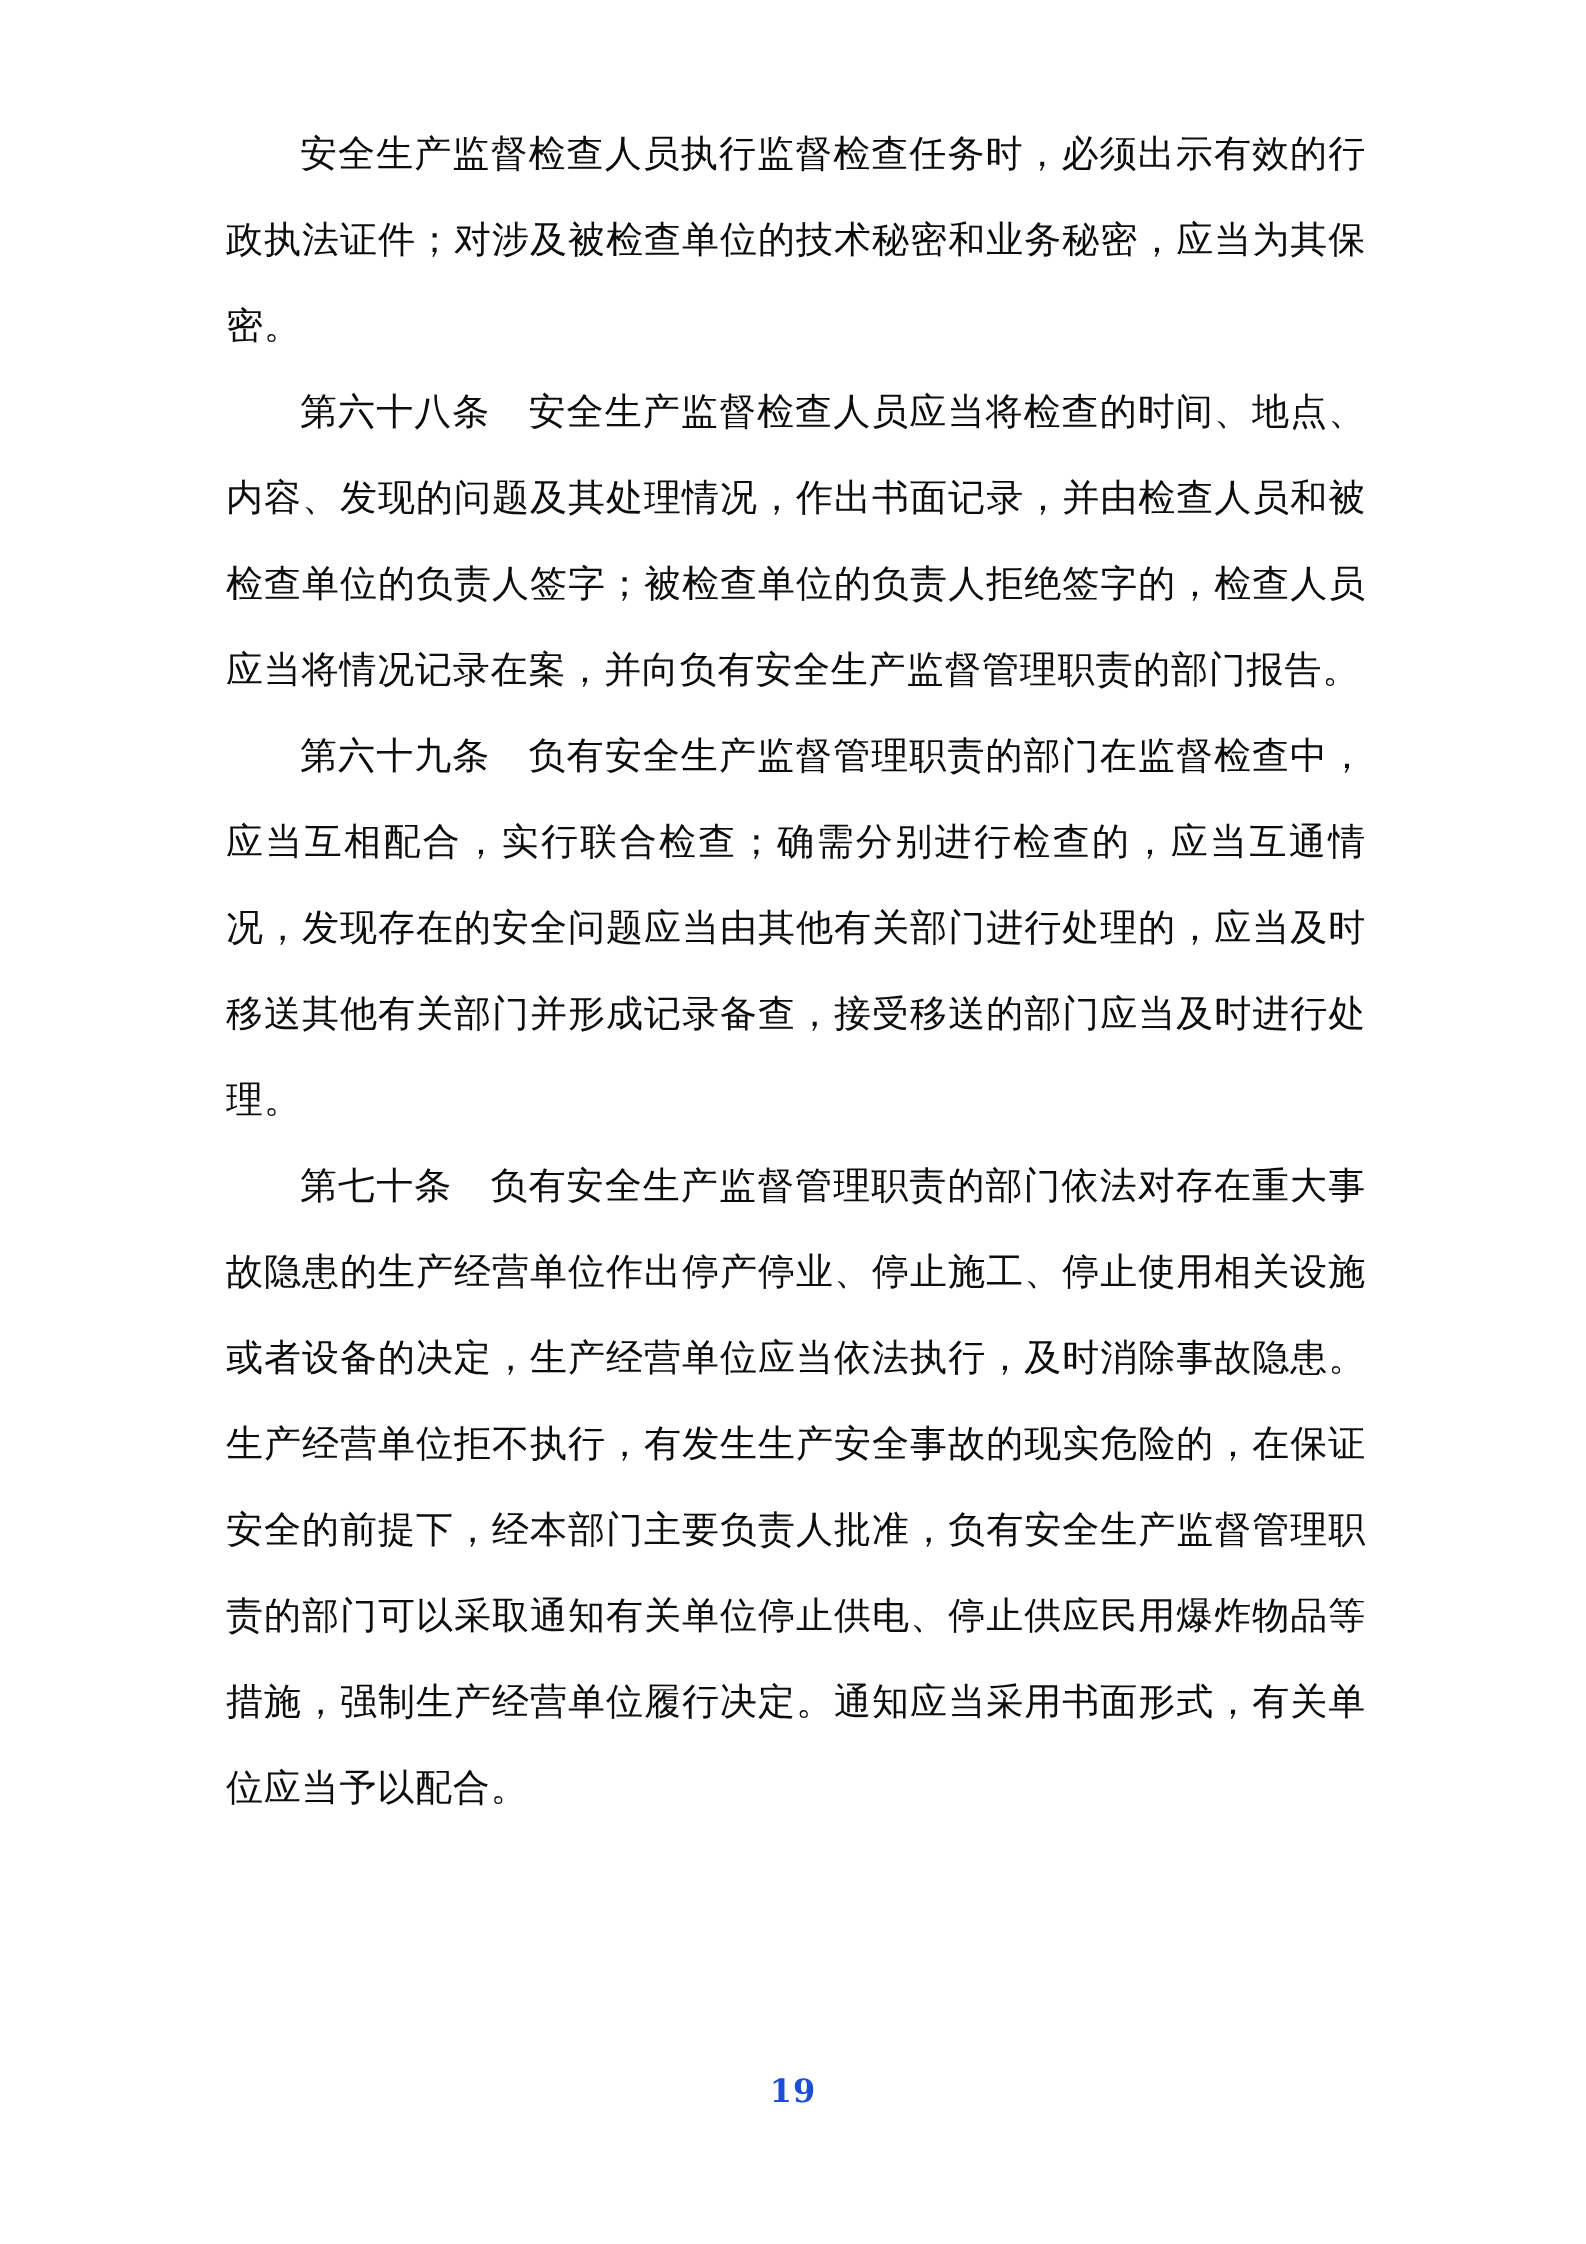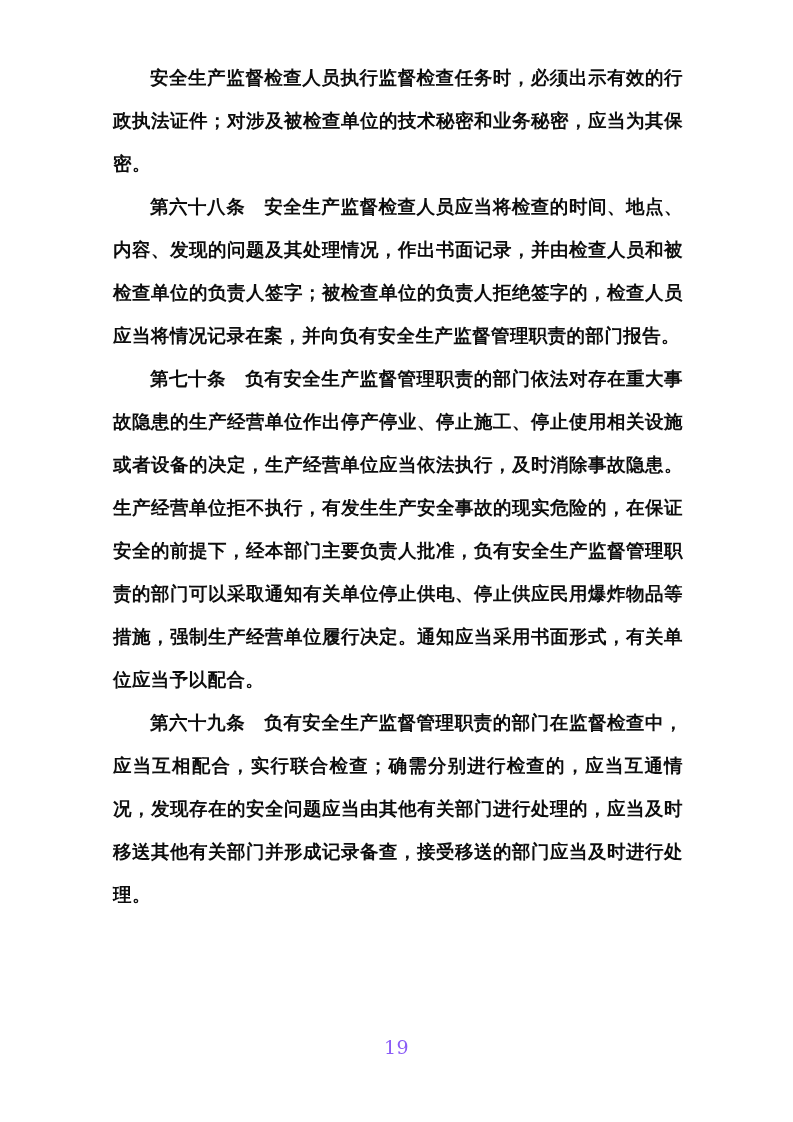--- a/index.html
+++ b/index.html
@@ -31,49 +31,49 @@
   }
   .para {
     font-size: 18.5px;
     line-height: 43px;
     letter-spacing: 0.4px;
     text-align: justify;
     text-justify: inter-character;
     margin: 0 0 0 0;
     text-indent: 2em;
     color: #0d0d0d;
-    font-weight: 700;
+    font-weight: 400;
   }
   .para + .para {
     margin-top: 0px;
   }
   .spacer-para {
     margin-top: 26px;
   }
   .footer {
     position: absolute;
     left: 0;
     top: 1036px;
     width: 793px;
     text-align: center;
   }
   .page-number {
-    font-size: 19px;
+    font-size: 16px;
     font-family: "DejaVu Serif", "Liberation Serif", serif;
-    font-weight: normal;
-    color: #8b5cf6;
+    font-weight: bold;
+    color: #1d4ed8;
     letter-spacing: 0.5px;
   }
 </style>
 </head>
 <body>
 
 <div class="page">
   <div class="content">
     <p class="para">安全生产监督检查人员执行监督检查任务时，必须出示有效的行政执法证件；对涉及被检查单位的技术秘密和业务秘密，应当为其保密。</p>
     <p class="para">第六十八条　安全生产监督检查人员应当将检查的时间、地点、内容、发现的问题及其处理情况，作出书面记录，并由检查人员和被检查单位的负责人签字；被检查单位的负责人拒绝签字的，检查人员应当将情况记录在案，并向负有安全生产监督管理职责的部门报告。</p>
+    <p class="para">第六十九条　负有安全生产监督管理职责的部门在监督检查中，应当互相配合，实行联合检查；确需分别进行检查的，应当互通情况，发现存在的安全问题应当由其他有关部门进行处理的，应当及时移送其他有关部门并形成记录备查，接受移送的部门应当及时进行处理。</p>
     <p class="para">第七十条　负有安全生产监督管理职责的部门依法对存在重大事故隐患的生产经营单位作出停产停业、停止施工、停止使用相关设施或者设备的决定，生产经营单位应当依法执行，及时消除事故隐患。生产经营单位拒不执行，有发生生产安全事故的现实危险的，在保证安全的前提下，经本部门主要负责人批准，负有安全生产监督管理职责的部门可以采取通知有关单位停止供电、停止供应民用爆炸物品等措施，强制生产经营单位履行决定。通知应当采用书面形式，有关单位应当予以配合。</p>
-    <p class="para">第六十九条　负有安全生产监督管理职责的部门在监督检查中，应当互相配合，实行联合检查；确需分别进行检查的，应当互通情况，发现存在的安全问题应当由其他有关部门进行处理的，应当及时移送其他有关部门并形成记录备查，接受移送的部门应当及时进行处理。</p>
   </div>
   <div class="footer">
     <span class="page-number">19</span>
   </div>
 </div>
 
 </body></html>

